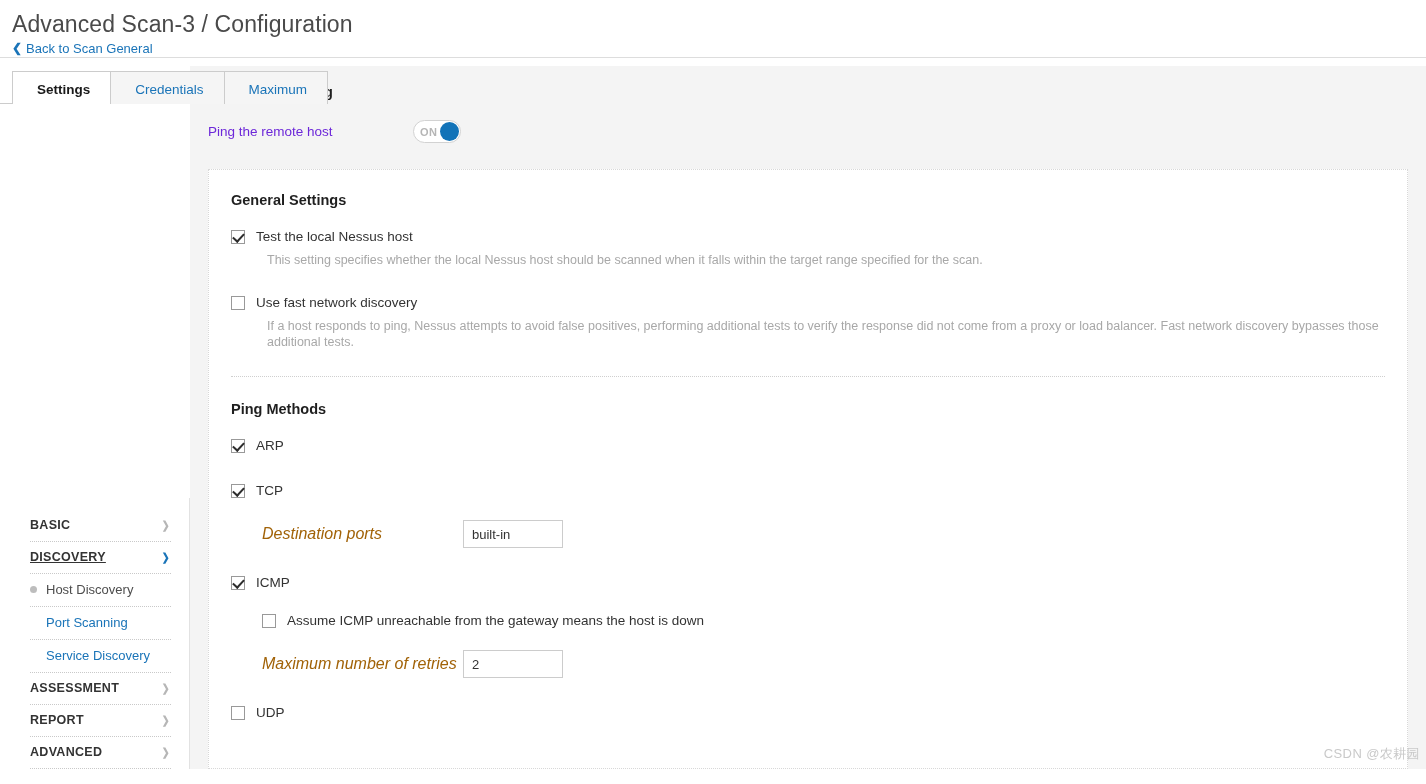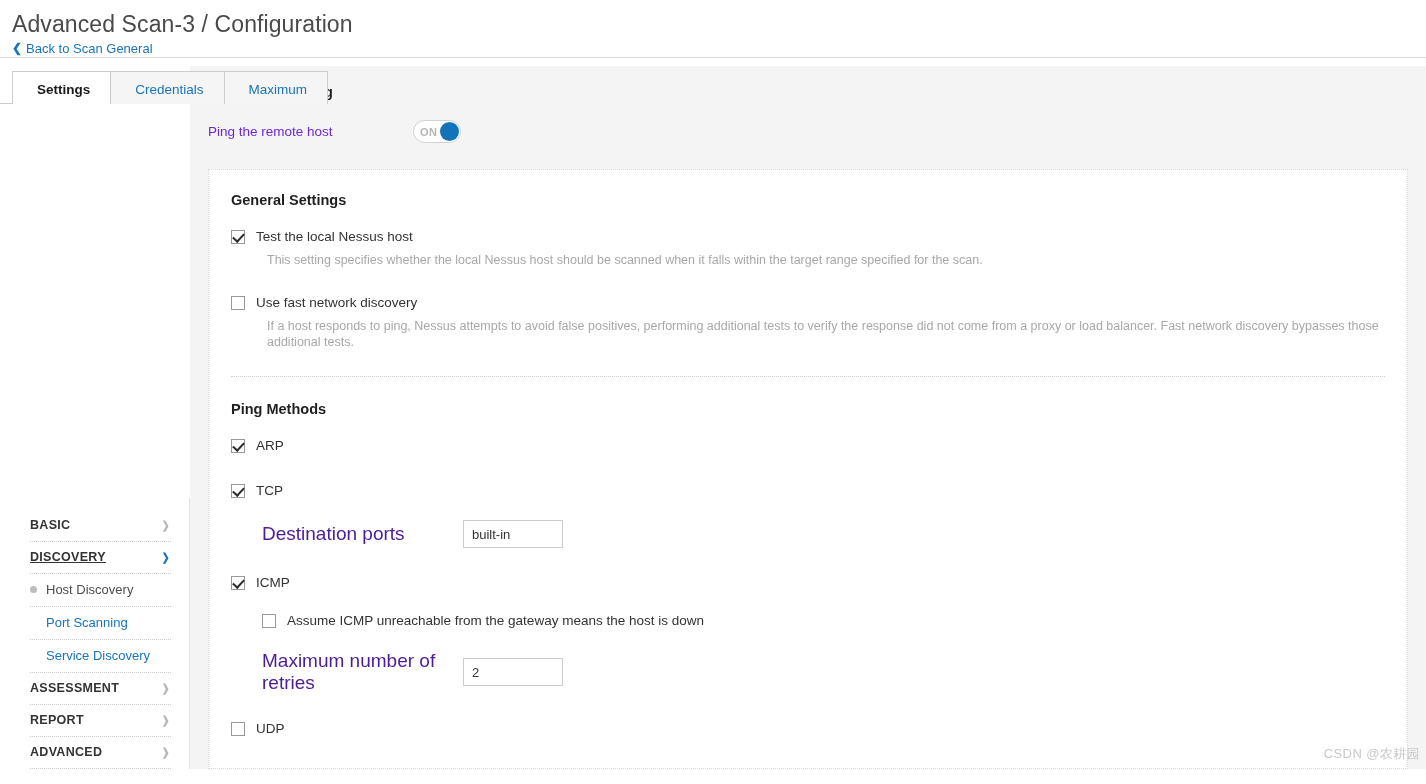--- a/index.html
+++ b/index.html
@@ -252,24 +252,25 @@
   .gap-md { height: 19px; }
 
   .indent-1 { margin-left: 31px; }
 
   .input-row {
     display: flex;
     align-items: center;
     margin-left: 31px;
   }
   .input-row .il {
-    font-size: 19px;
-    color: #4c1d95;
+    font-size: 16px;
+    color: #a16207;
     width: 201px;
     flex: none;
+    font-style: italic;
   }
   .text-input {
     width: 100px;
     height: 28px;
     border: 1px solid #cccccc;
     background: #ffffff;
     font-size: 13px;
     color: #333333;
     padding: 4px 8px;
     font-family: "Liberation Sans", sans-serif;

